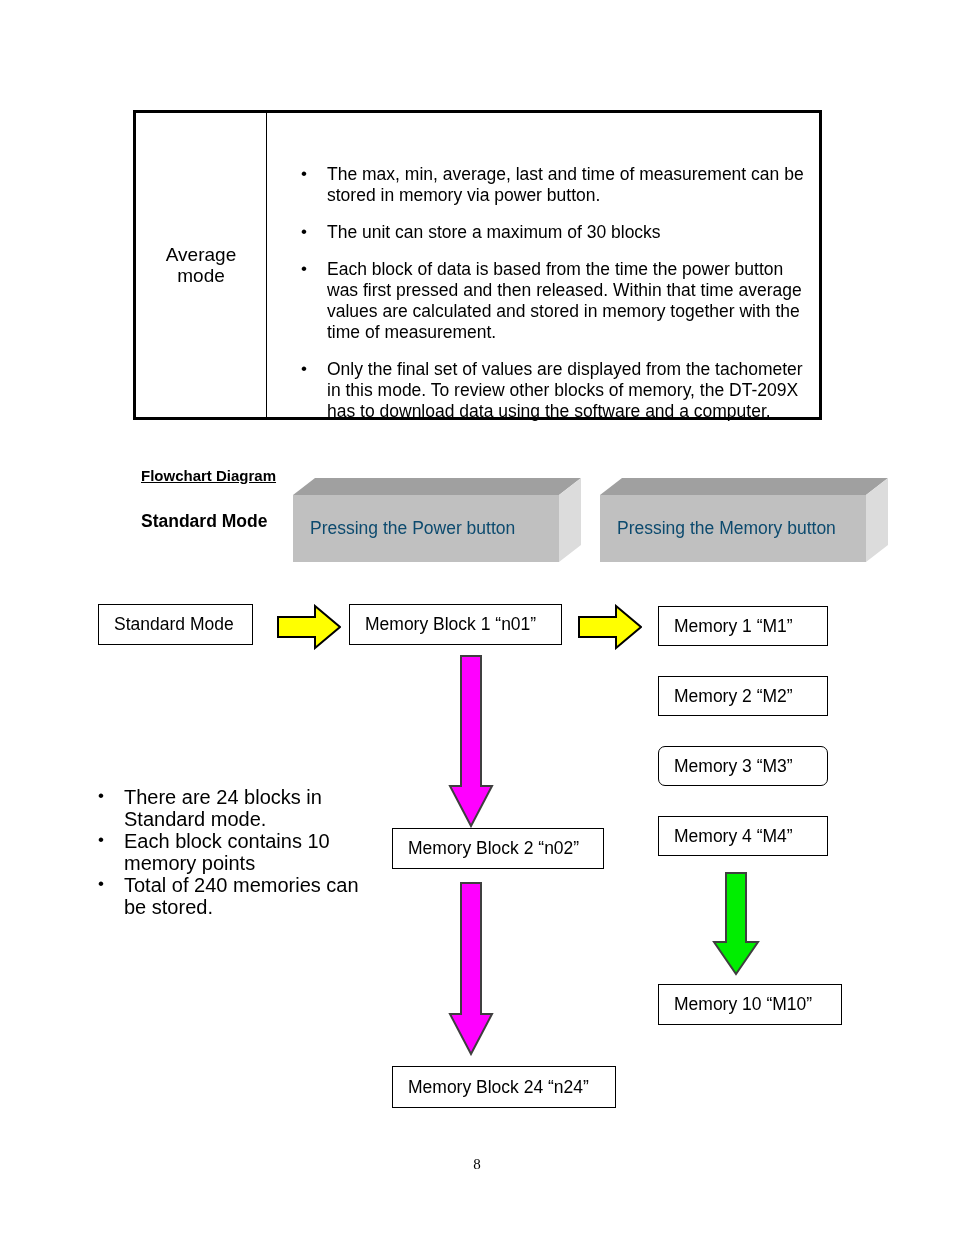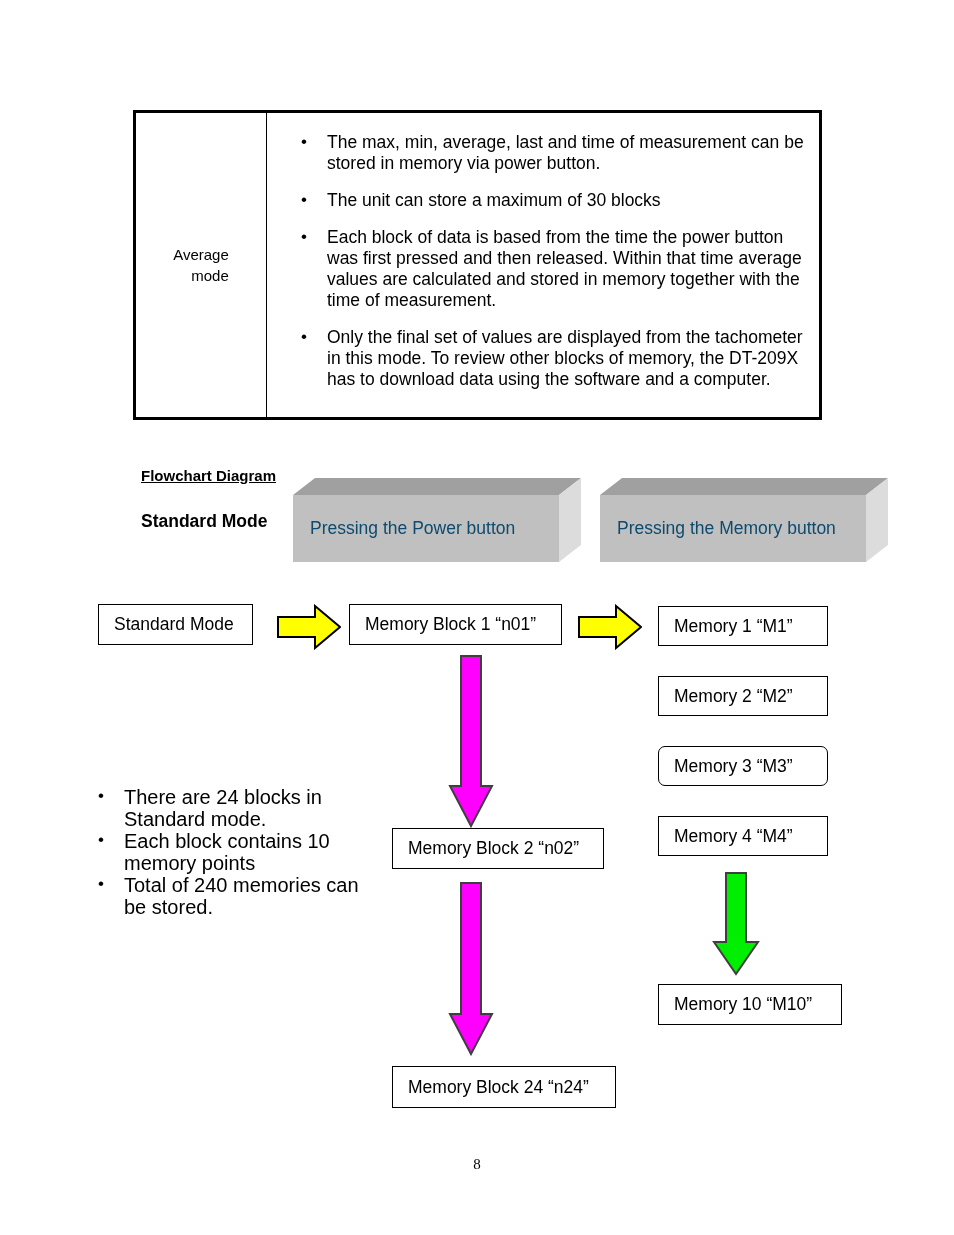--- a/index.html
+++ b/index.html
@@ -31,28 +31,28 @@
   .tbl-col-left {
     width: 131px;
     box-sizing: border-box;
     border-right: 1.5px solid #000;
     display: flex;
     align-items: center;
     justify-content: center;
     text-align: center;
   }
   .tbl-col-left .mode-label {
-    font-size: 15px;
+    font-size: 19px;
     line-height: 21px;
-    text-align: right;
   }
   .tbl-col-right {
     flex: 1;
     box-sizing: border-box;
     padding: 19px 4px 6px 26px;
+    margin-top: 32px;
   }
   ul.bullets {
     margin: 0;
     padding: 0;
     list-style: none;
   }
   ul.bullets > li {
     position: relative;
     font-size: 17.5px;
     line-height: 21px;

